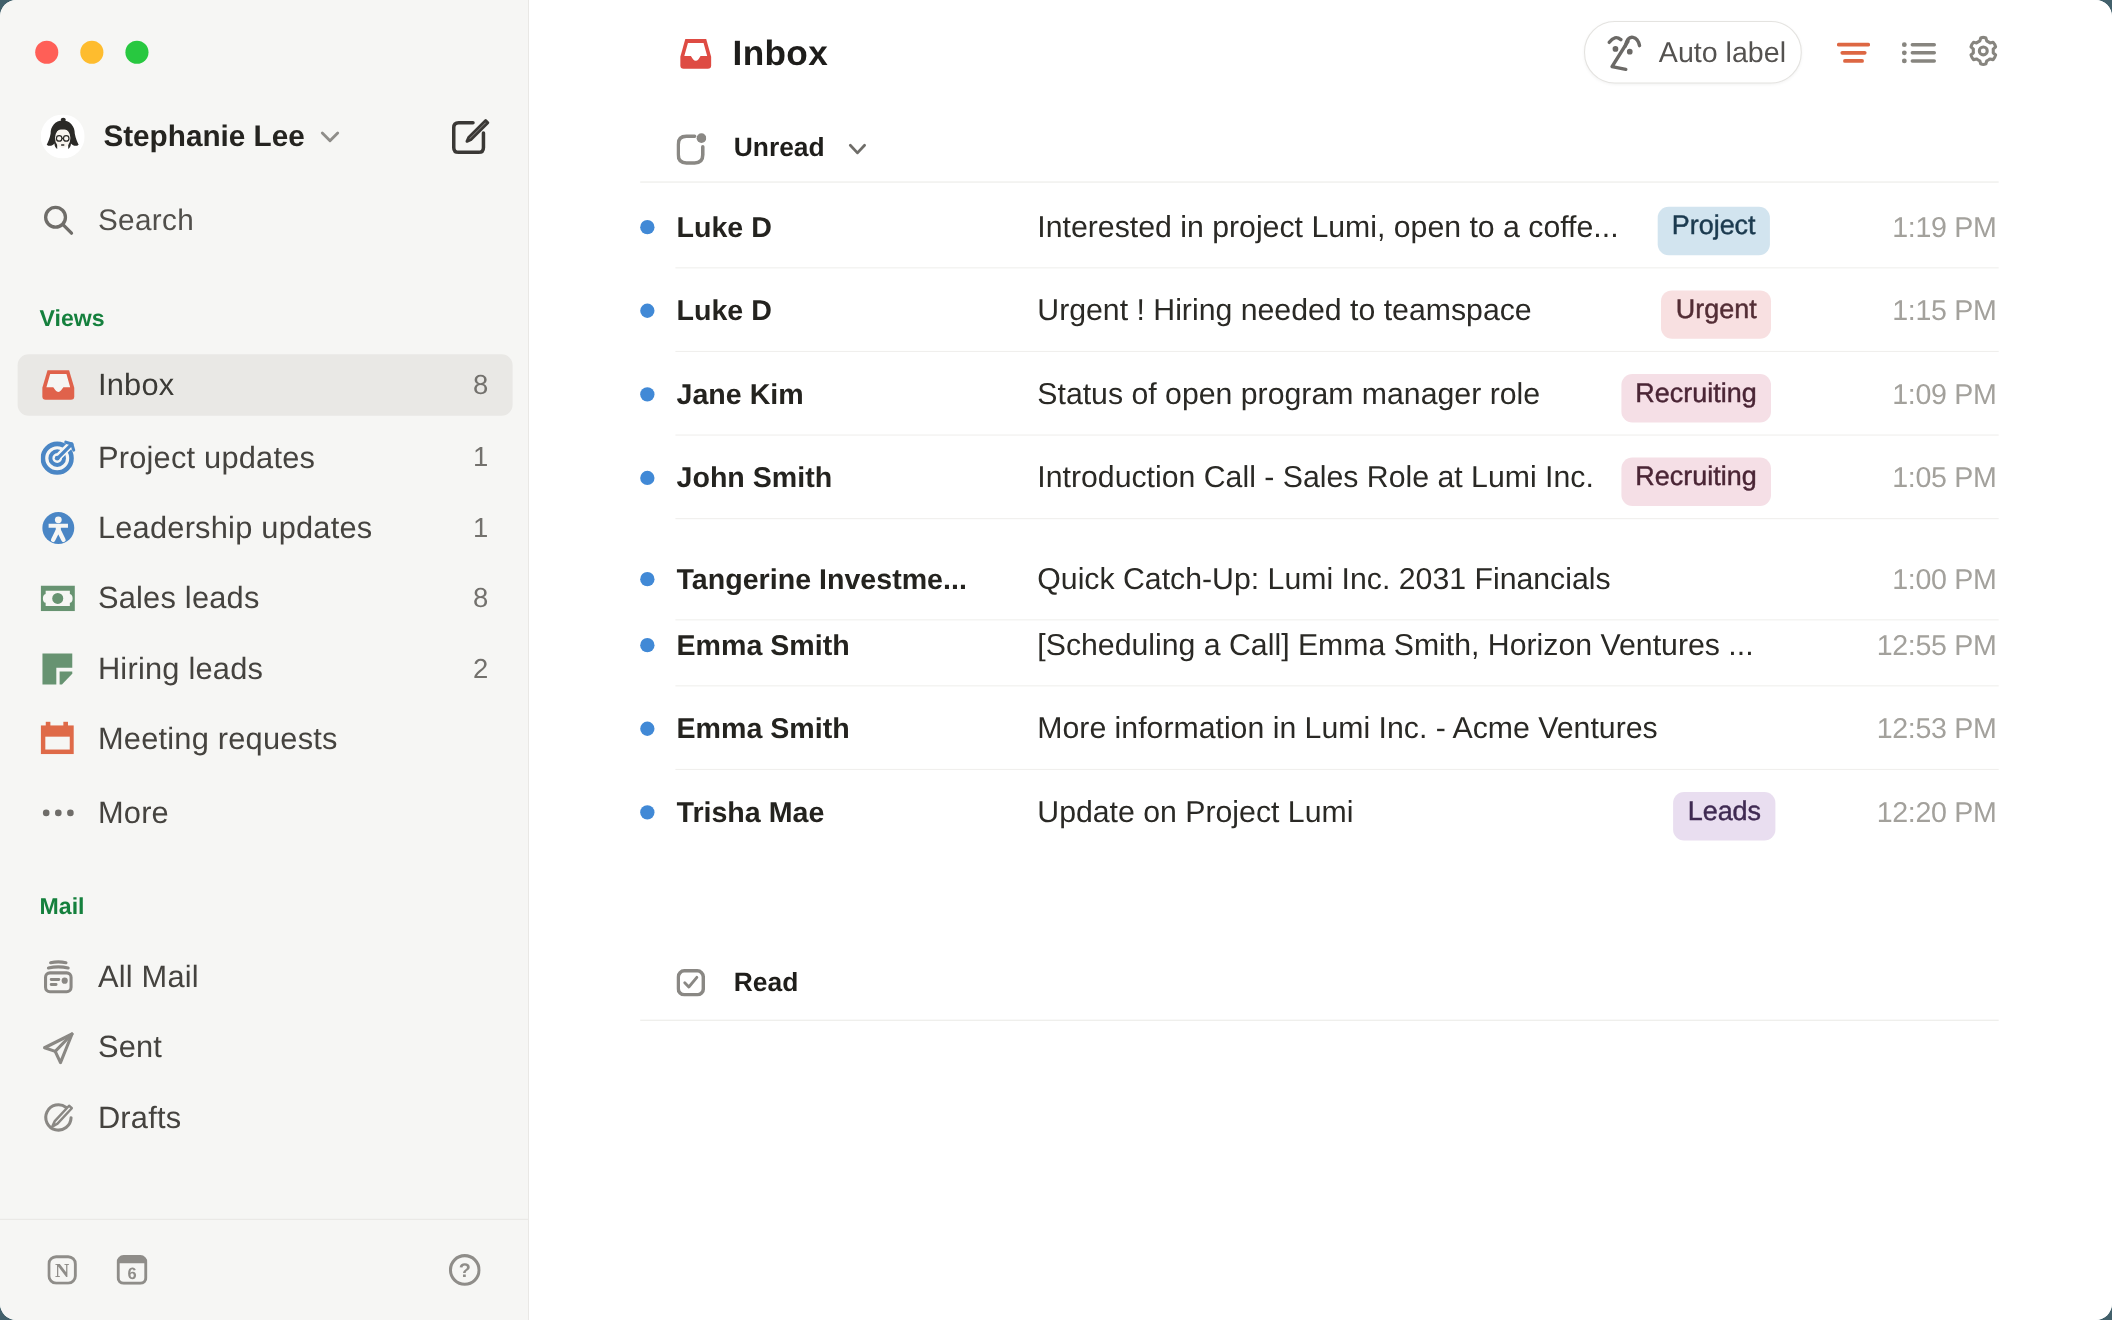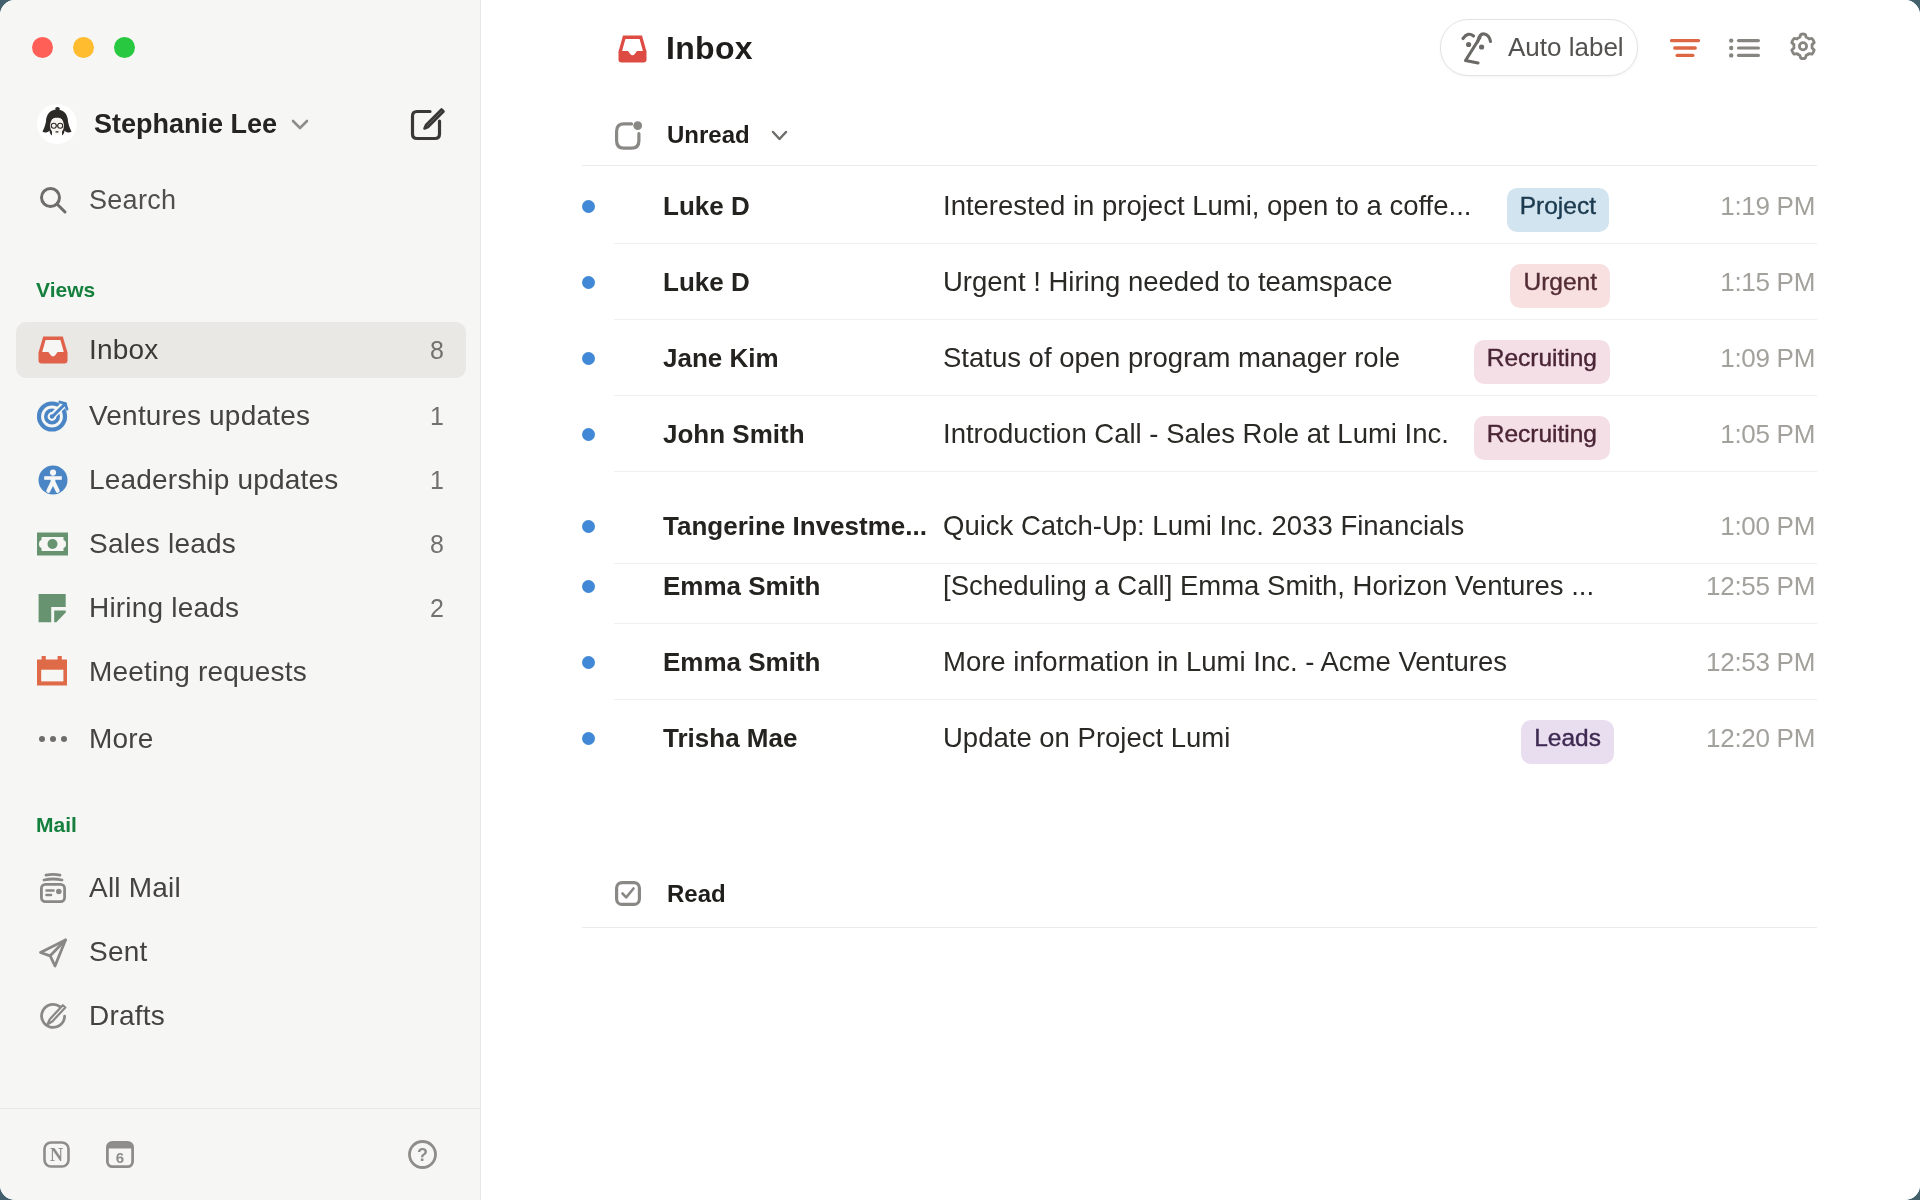--- a/index.html
+++ b/index.html
@@ -14,21 +14,21 @@
 .navrow { position:absolute; left:16px; width:450px; height:56px; border-radius:10px; }
 .navrow .ic { position:absolute; left:21px; top:12px; width:32px; height:32px; }
 .navrow .txt { position:absolute; left:73px; top:0; height:56px; line-height:56px; font-size:28px; letter-spacing:0.2px; color:#45433f; }
 .navrow .cnt { position:absolute; right:22px; top:0; height:56px; line-height:56px; font-size:25px; color:#73716d; }
 .seclabel { position:absolute; left:36px; font-size:21px; font-weight:bold; color:#15803d; }
 
 
 #main { position:absolute; left:481px; top:0; width:1439px; height:1200px; background:#ffffff; }
 .mailrow { position:absolute; left:0; width:1439px; height:76px; }
 .dot { position:absolute; left:101px; top:32px; width:13px; height:13px; border-radius:50%; background:#4189d6; }
-.sender { position:absolute; left:134px; top:0; width:320px; height:76px; line-height:76px; font-size:26px; font-weight:bold; color:#24231f; white-space:nowrap; overflow:hidden;margin-left:48px; }
+.sender { position:absolute; left:134px; top:0; width:320px; height:76px; line-height:76px; font-size:26px; font-weight:bold; color:#24231f; white-space:nowrap; overflow:hidden; }
 .subject { position:absolute; left:462px; top:0; height:76px; line-height:76px; font-size:27.5px; color:#2a2925; white-space:nowrap; }
 .tag { position:absolute; top:20px; height:44px; line-height:36px; border-radius:10px; font-size:24.5px; font-weight:500; padding:0 13px; -webkit-text-stroke:0.4px currentColor; }
 .time { position:absolute; right:105px; top:0; height:76px; line-height:76px; font-size:26px; color:#a3a19c; letter-spacing:-0.3px; }
 .sep { position:absolute; left:133px; right:103px; height:1px; background:#f0efed; }
 </style>
 </head>
 <body>
 <div id="window">
 
 <div id="sidebar">
@@ -75,21 +75,21 @@
   </div>
   <div class="navrow" style="top:388px;">
     <div class="ic" id="ic-target"><svg width="32" height="32" viewBox="0 0 32 32">
       <circle cx="15" cy="16.5" r="13" fill="none" stroke="#4a86c5" stroke-width="4.2"></circle>
       <circle cx="15" cy="16.5" r="6.2" fill="none" stroke="#4a86c5" stroke-width="3.6"></circle>
       <path d="M27.5,4 L16,15.5" stroke="#f6f6f4" stroke-width="6.5" stroke-linecap="round"></path>
       <circle cx="15" cy="16.5" r="2.2" fill="#4a86c5"></circle>
       <path d="M28.3,3.7 L16,16" stroke="#4a86c5" stroke-width="3" stroke-linecap="round"></path>
       <path d="M28.3,3.7 L30,9.2 M28.3,3.7 L22.8,2" stroke="#4a86c5" stroke-width="2.8" stroke-linecap="round"></path>
     </svg></div>
-    <div class="txt">Ventures updates</div>
+    <div class="txt">Project updates</div>
     <div class="cnt">1</div>
   </div>
   <div class="navrow" style="top:452px;">
     <div class="ic" id="ic-access"><svg width="32" height="32" viewBox="0 0 32 32">
       <circle cx="16" cy="16" r="14.5" fill="#4a86c5"></circle>
       <circle cx="16" cy="8.6" r="3.1" fill="#f6f6f4"></circle>
       <path d="M7.2,14 L24.8,14" stroke="#f6f6f4" stroke-width="3.6"></path>
       <path d="M16,14 L16,19.8" stroke="#f6f6f4" stroke-width="4.6"></path>
       <path d="M15.2,19 L11.3,26.8 M16.8,19 L20.7,26.8" stroke="#f6f6f4" stroke-width="4" stroke-linecap="round"></path>
     </svg></div>
@@ -249,21 +249,21 @@
     <div class="dot"></div>
         <div class="sender">John Smith</div>
     <div class="subject">Introduction Call - Sales Role at Lumi Inc.</div>
     <div class="tag" style="right:310px; background:#f5dfe6; color:#4a2535;">Recruiting</div>
     <div class="time">1:05 PM</div>
     <div class="sep" style="top:75px;"></div>
   </div>
   <div class="mailrow" style="top:488px;">
     <div class="dot"></div>
         <div class="sender">Tangerine Investme...</div>
-    <div class="subject">Quick Catch-Up: Lumi Inc. 2033 Financials</div>
+    <div class="subject">Quick Catch-Up: Lumi Inc. 2031 Financials</div>
     <div class="time">1:00 PM</div>
     <div class="sep" style="top:75px;"></div>
   </div>
   <div class="mailrow" style="top:548px;">
     <div class="dot"></div>
         <div class="sender">Emma Smith</div>
     <div class="subject">[Scheduling a Call] Emma Smith, Horizon Ventures ...</div>
     <div class="time">12:55 PM</div>
     <div class="sep" style="top:75px;"></div>
   </div>

